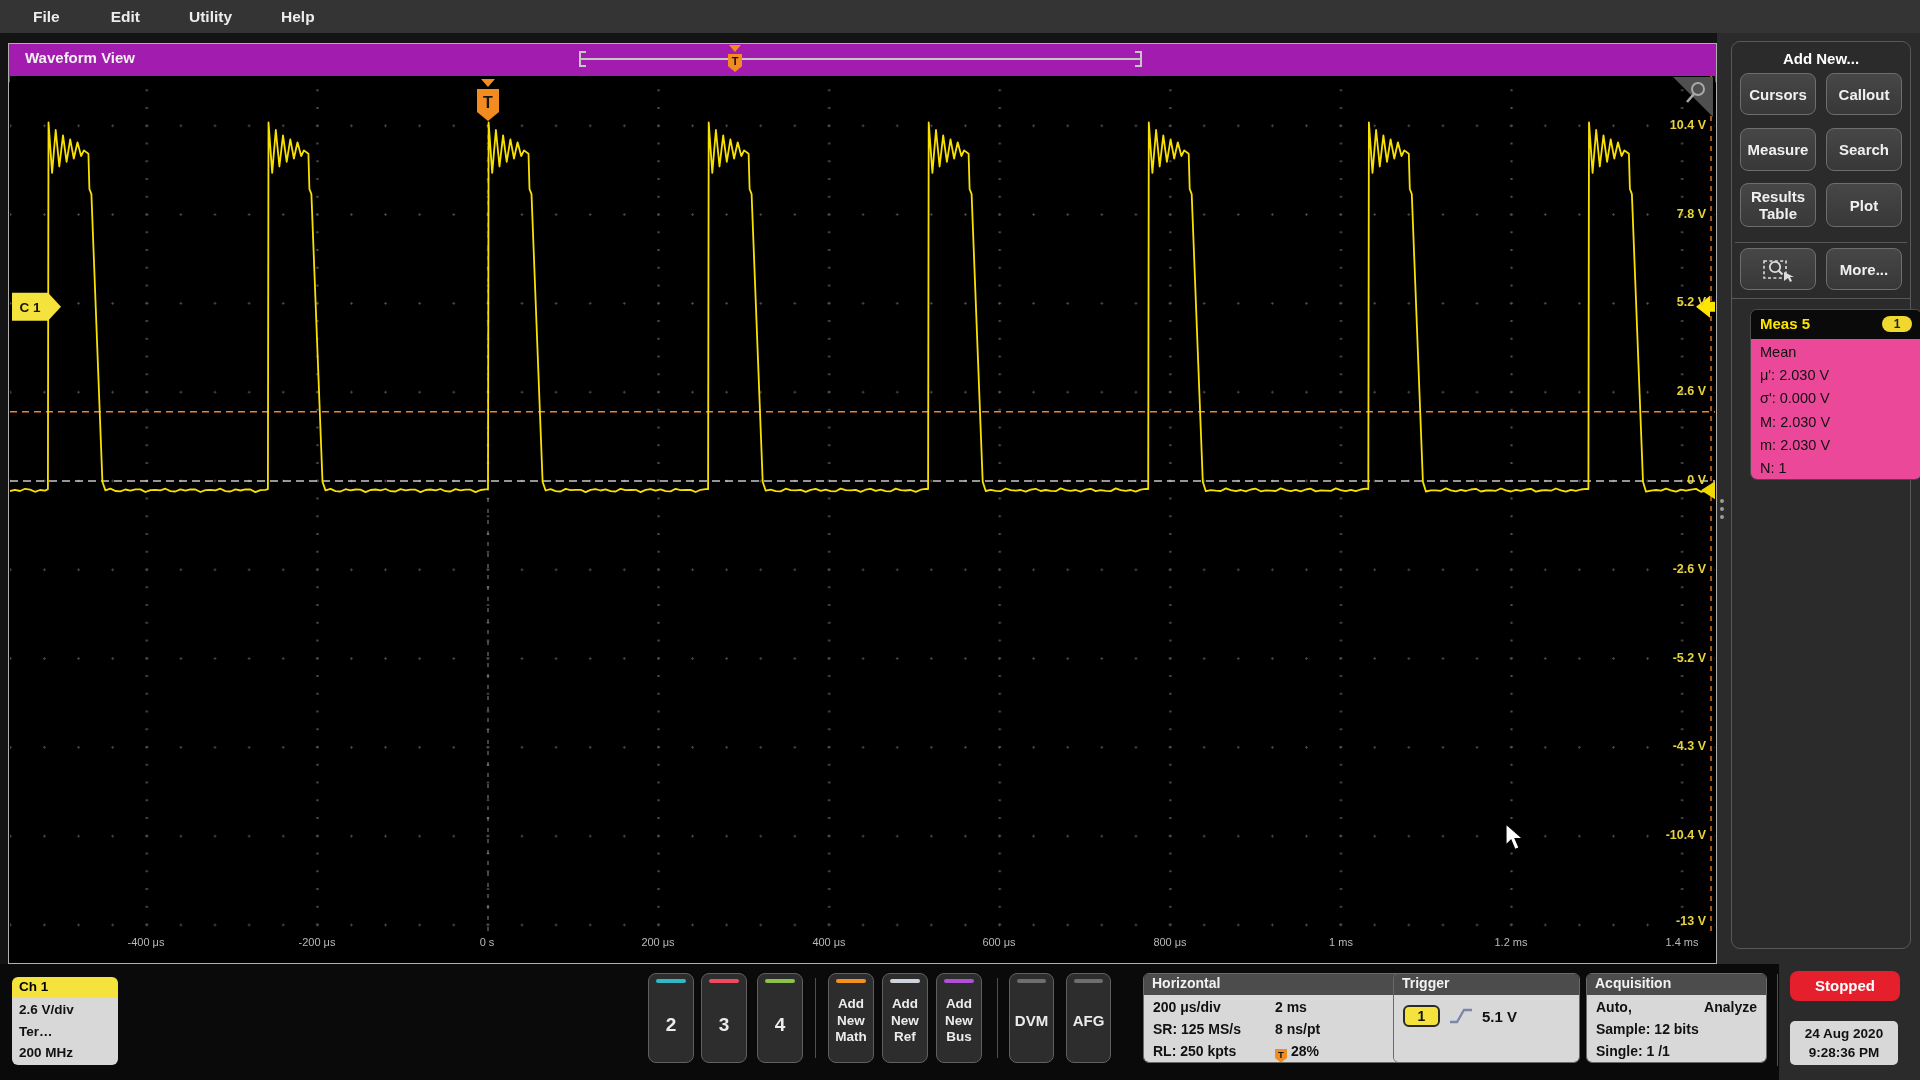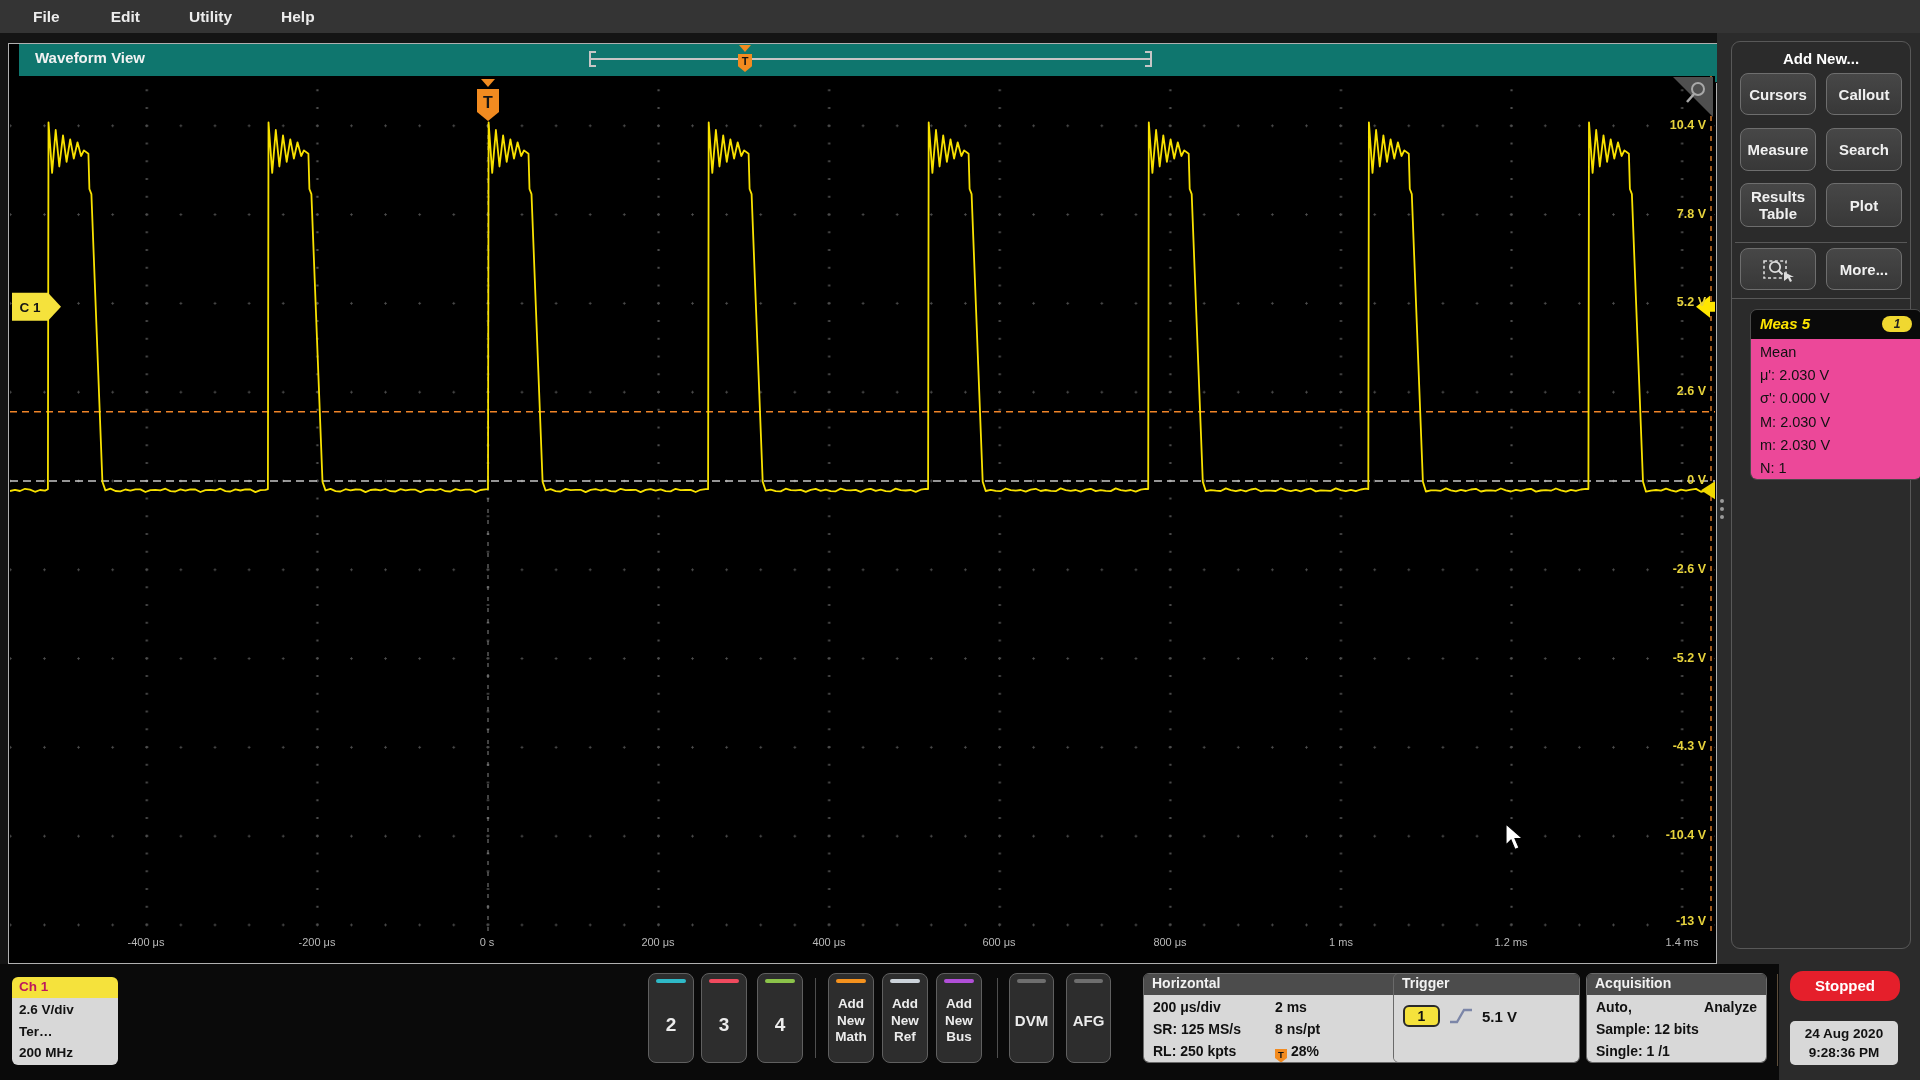--- a/index.html
+++ b/index.html
@@ -5,21 +5,21 @@
   html,body{margin:0;padding:0;background:#000;}
   *{box-sizing:border-box;font-family:"Liberation Sans",sans-serif;}
   #screen{position:relative;width:1920px;height:1080px;background:#141414;overflow:hidden;}
 
   
   #menubar{position:absolute;left:0;top:0;width:1920px;height:33px;background:#343434;display:flex;align-items:center;}
   .menu-item{color:#ececec;font-size:15.5px;font-weight:600;cursor:default;}
 
   
   #wave-panel{position:absolute;left:8px;top:43px;width:1709px;height:921px;background:#000;border:1px solid #b0b0b0;}
-  #wave-header{position:absolute;left:10px;top:0;width:100%;height:39px;background:#0f766e;border-bottom:1px solid #101010;}
+  #wave-header{position:absolute;left:0;top:0;width:100%;height:39px;background:#a21caf;border-bottom:1px solid #101010;}
   #wave-title{position:absolute;left:16px;top:5px;color:#f2f2f2;font-size:15px;font-weight:600;}
   
   #rec-bar{position:absolute;left:570px;top:0;width:563px;height:31px;}
   #rec-line{position:absolute;left:0;top:14px;width:100%;height:2px;background:#c6c6c6;}
   .rec-bracket{position:absolute;top:7px;width:7px;height:16px;border-top:2px solid #c6c6c6;border-bottom:2px solid #c6c6c6;}
   #rec-bracket-l{left:0;border-left:2px solid #c6c6c6;}
   #rec-bracket-r{right:0;border-right:2px solid #c6c6c6;}
   #rec-trig{position:absolute;left:149px;top:1px;width:15px;height:30px;}
   #rec-trig-tri{position:absolute;left:1px;top:0;width:0;height:0;border-left:6px solid transparent;border-right:6px solid transparent;border-top:7px solid #f28b20;}
   #rec-trig-flag{position:absolute;left:0;top:9px;width:14px;height:18px;background:#f28b20;color:#111;font-size:11px;font-weight:bold;text-align:center;line-height:14px;
@@ -44,52 +44,52 @@
   #sidebar{position:absolute;left:1717px;top:33px;width:203px;height:1047px;background:#2b2b2b;}
   #results-bar{position:absolute;left:14px;top:8px;width:180px;height:908px;border:1px solid #585858;border-radius:9px;}
   #addnew-title{position:absolute;left:0;top:8px;width:100%;text-align:center;color:#fff;font-size:15px;font-weight:bold;}
   .side-btn{position:absolute;width:76px;height:42px;background:linear-gradient(#474747,#383838);border:1px solid #6e6e6e;border-radius:8px;
      color:#f0f0f0;font-size:15px;font-weight:600;display:flex;align-items:center;justify-content:center;text-align:center;line-height:17px;cursor:pointer;padding:0 2px;}
   #addnew-divider{position:absolute;left:3px;top:200px;width:172px;height:1px;background:#585858;}
   #addnew-bottom{position:absolute;left:0px;top:256px;width:100%;height:1px;background:#585858;}
 
   
   #meas-box{position:absolute;left:18px;top:267px;width:172px;height:171px;border-radius:7px;overflow:hidden;border:1px solid #4a4a4a;}
-  #meas-header{position:absolute;left:0;top:0;width:100%;height:39px;background:#0a0a0a;font-style:italic;}
+  #meas-header{position:absolute;left:0;top:0;width:100%;height:39px;background:#0a0a0a;}
   #meas-title{position:absolute;left:9px;top:5px;color:#ffe600;font-size:15px;font-weight:bold;}
   #meas-count{position:absolute;right:9px;top:6px;width:30px;height:16px;background:#f0d830;border-radius:8px;color:#222;font-size:12px;font-weight:bold;text-align:center;line-height:16px;}
   #meas-body{position:absolute;left:0;top:29px;width:100%;height:142px;background:#ec4899;padding:2px 9px;}
   .meas-row{color:#111;font-size:14.5px;font-weight:500;line-height:23.2px;white-space:nowrap;}
 
   
   #bottombar{position:absolute;left:0;top:964px;width:1779px;height:116px;background:#0a0a0a;}
   .vdiv{position:absolute;top:978px;width:1px;height:80px;background:#4f4f4f;z-index:4;}
 
   #ch1-badge{position:absolute;left:12px;top:977px;width:106px;height:88px;border-radius:6px;overflow:hidden;z-index:4;}
-  #ch1-head{height:21px;background:#f5e23c;color:#be185d;font-size:13.5px;font-weight:bold;padding:2px 7px 0;}
+  #ch1-head{height:21px;background:#f5e23c;color:#000000;font-size:13.5px;font-weight:bold;padding:2px 7px 0;}
   #ch1-body{height:67px;background:#d8d8d8;padding:1px 7px;}
   .ch1-line{color:#111;font-size:13.5px;font-weight:600;line-height:21.5px;white-space:nowrap;}
 
   .bb-btn{position:absolute;top:973px;width:46px;height:90px;background:#2d2d2d;border:1px solid #606060;border-radius:8px;z-index:4;
      color:#ececec;display:flex;align-items:center;justify-content:center;text-align:center;cursor:pointer;}
   .bb-stripe{position:absolute;left:7px;right:7px;top:5px;height:4px;border-radius:2px;}
   .bb-num{font-size:19px;font-weight:600;margin-top:14px;}
   .bb-multi{font-size:13.5px;font-weight:600;line-height:16.5px;margin-top:6px;}
   .bb-word{font-size:15px;font-weight:600;margin-top:4px;}
 
   .info-panel{position:absolute;top:973px;height:90px;border-radius:6px;overflow:hidden;border:1px solid #6a6a6a;z-index:4;}
   .info-head{height:21px;background:#4c4c4c;color:#f2f2f2;font-size:14px;font-weight:600;padding:1px 8px 0;}
   .info-body{height:69px;background:#d8d8d8;padding:2px 9px 0;}
   .h-row{display:grid;grid-template-columns:122px 1fr;color:#111;font-size:14px;font-weight:600;line-height:21.8px;white-space:nowrap;}
   .a-row{display:flex;justify-content:space-between;color:#111;font-size:14px;font-weight:600;line-height:21.8px;white-space:nowrap;}
   .t-flag-mini{display:inline-block;width:12px;height:14px;background:#f28b20;color:#111;font-size:9.5px;font-weight:bold;text-align:center;line-height:11px;
      clip-path:polygon(0 0,100% 0,100% 68%,50% 100%,0 68%);margin-right:4px;vertical-align:-2px;}
   #trig-body{display:flex;align-items:center;gap:9px;padding-top:8px;}
   #trig-src{width:37px;height:22px;background:#f5e23c;border:2px solid #2a2a2a;border-radius:6px;color:#111;font-size:14px;font-weight:bold;text-align:center;line-height:18px;}
-  #stopped-btn{position:absolute;left:1790px;top:971px;width:110px;height:30px;background:#e51f2b;border-radius:13px;color:#fff;font-size:15px;font-weight:bold;
+  #stopped-btn{position:absolute;left:1790px;top:971px;width:110px;height:30px;background:#e51f2b;border-radius:8px;color:#fff;font-size:15px;font-weight:bold;
      text-align:center;line-height:30px;z-index:5;cursor:pointer;}
   #datetime{position:absolute;left:1790px;top:1021px;width:108px;height:44px;background:#d8d8d8;border-radius:5px;color:#111;font-size:13.5px;font-weight:600;
      text-align:center;padding-top:3px;line-height:19px;z-index:5;}
   #acq-divider{position:absolute;left:1777px;top:974px;width:1px;height:92px;background:#5d4d3a;z-index:4;}
 </style>
 </head>
 <body>
 
 <div id="screen">
 

